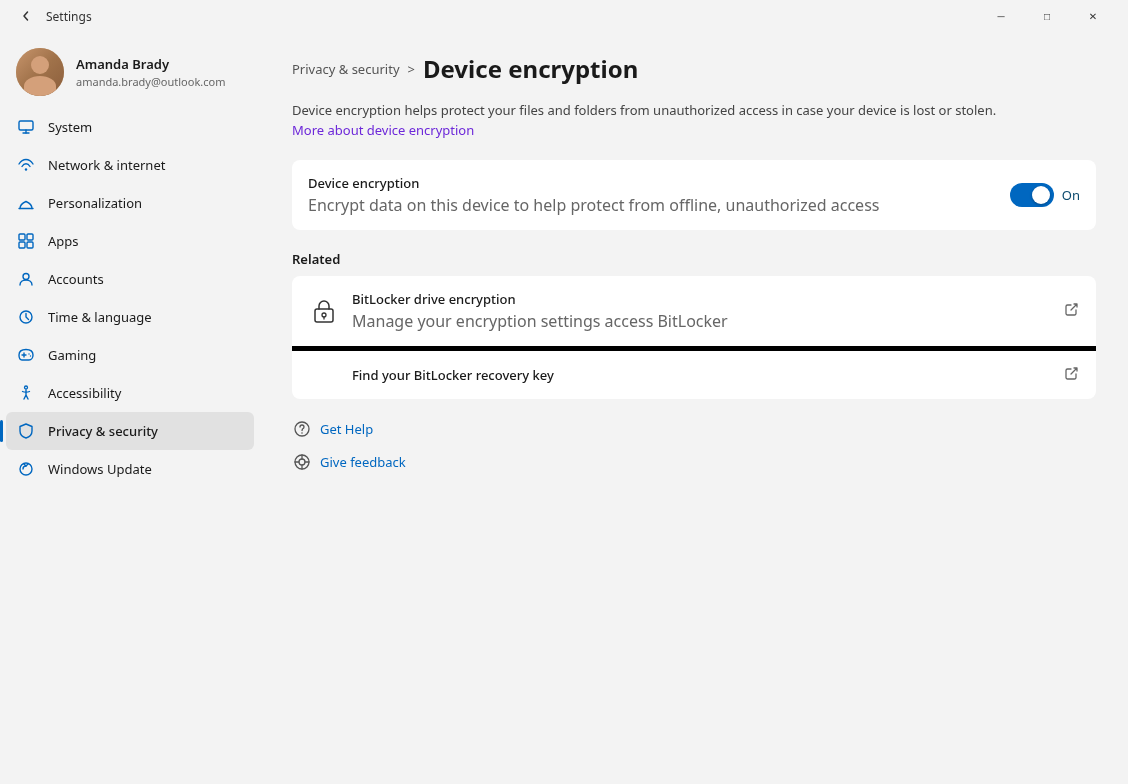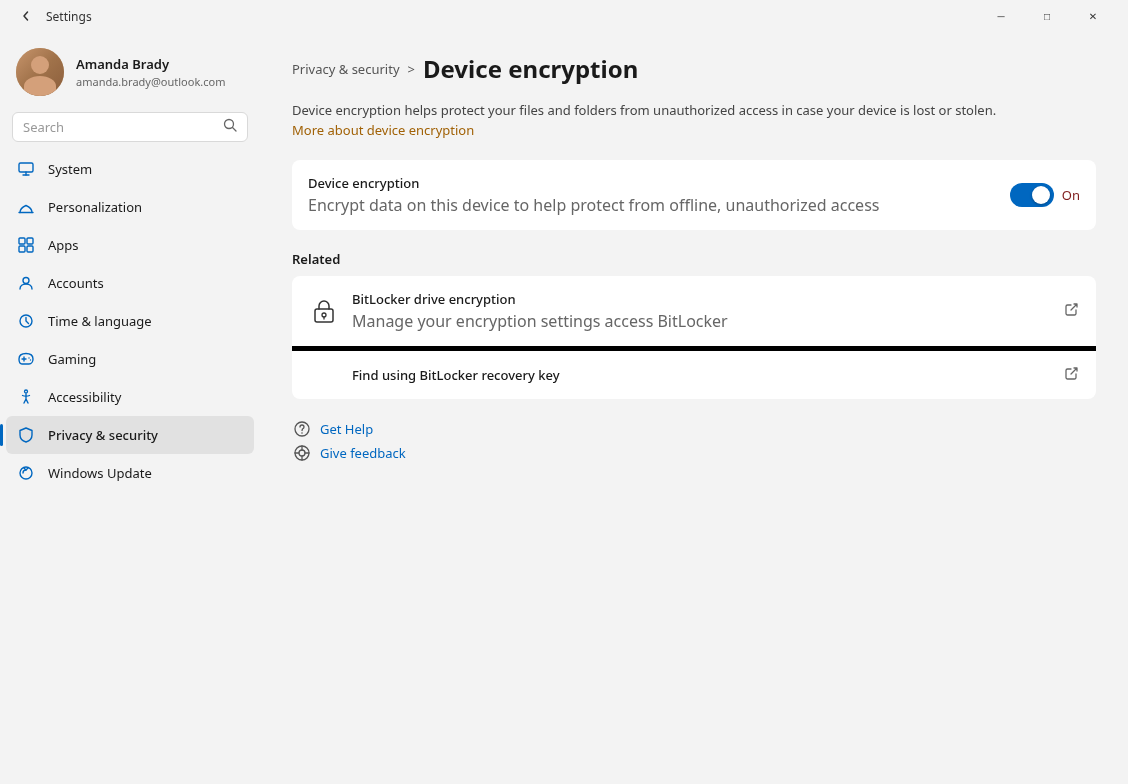--- a/index.html
+++ b/index.html
@@ -210,21 +210,21 @@
     }
 
     .page-description {
       font-size: 13px;
       color: #444;
       margin-bottom: 20px;
       line-height: 1.5;
       max-width: 720px;
     }
     .page-description a {
-      color: #a16207;
+      color: #6d28d9;
       text-decoration: none;
     }
 
     
     .settings-card {
       background: white;
       border-radius: 8px;
       margin-bottom: 4px;
       overflow: hidden;
     }
@@ -272,39 +272,39 @@
     .toggle-thumb {
       position: absolute;
       top: 3px;
       right: 4px;
       width: 18px;
       height: 18px;
       border-radius: 50%;
       background: white;
       box-shadow: 0 1px 3px rgba(0,0,0,0.3);
     }
-    .toggle-label { font-size: 13px; color: #7f1d1d; }
+    .toggle-label { font-size: 13px; color: #0c4a6e; }
 
     
     .ext-link-icon { color: #666; font-size: 14px; }
 
     
     .section-title {
       font-size: 13px;
       font-weight: 600;
       color: #1a1a1a;
       margin: 20px 0 8px 0;
     }
 
     
     .help-links {
       margin-top: 20px;
       display: flex;
       flex-direction: column;
-      gap: 4px;
+      gap: 13px;
     }
     .help-link {
       display: flex;
       align-items: center;
       gap: 8px;
       font-size: 13px;
       color: #0067c0;
       cursor: pointer;
       text-decoration: none;
     }
@@ -341,48 +341,49 @@
     <div class="user-profile">
       <div class="avatar">
         <div class="avatar-img"></div>
       </div>
       <div class="user-info">
         <div class="user-name">Amanda Brady</div>
         <div class="user-email">amanda.brady@outlook.com</div>
       </div>
     </div>
 
-    <div class="search-container">
-      <div class="search-box">
-        <input class="search-input" type="text" placeholder="Search" style="">
-        <span class="search-icon-wrap">
-          <svg width="14" height="14" viewBox="0 0 14 14" fill="none">
-            <circle cx="6" cy="6" r="4.5" stroke="#666" stroke-width="1.3"></circle>
-            <line x1="9.5" y1="9.5" x2="13" y2="13" stroke="#666" stroke-width="1.3" stroke-linecap="round"></line>
-          </svg>
-        </span>
-      </div>
-    </div>
 
     <ul class="nav-list">
 
       <li class="nav-item-wrapper">
         <div class="nav-item">
           <div class="nav-icon">
             <svg viewBox="0 0 18 18" fill="none">
               <rect x="2" y="3" width="14" height="9" rx="1.5" stroke="#0067c0" stroke-width="1.4"></rect>
               <line x1="6" y1="15" x2="12" y2="15" stroke="#0067c0" stroke-width="1.4" stroke-linecap="round"></line>
               <line x1="9" y1="12" x2="9" y2="15" stroke="#0067c0" stroke-width="1.4" stroke-linecap="round"></line>
             </svg>
           </div>
           <span>System</span>
         </div>
       </li>
 
 
+      <li class="nav-item-wrapper">
+        <div class="nav-item">
+          <div class="nav-icon">
+            <svg viewBox="0 0 18 18" fill="none">
+              <path d="M2 8c1.9-3 4.1-4.5 7-4.5s5.1 1.5 7 4.5" stroke="#0067c0" stroke-width="1.4" stroke-linecap="round"></path>
+              <path d="M5 10.5c1.1-1.8 2.3-2.7 4-2.7s2.9.9 4 2.7" stroke="#0067c0" stroke-width="1.4" stroke-linecap="round"></path>
+              <circle cx="9" cy="13.5" r="1.2" fill="#0067c0"></circle>
+            </svg>
+          </div>
+          <span>Network &amp; internet</span>
+        </div>
+      </li>
 
       <li class="nav-item-wrapper">
         <div class="nav-item">
           <div class="nav-icon">
             <svg viewBox="0 0 18 18" fill="none">
               <path d="M3 14.5c0-3 1.5-5 6-7 4.5 2 6 4 6 7" stroke="#0067c0" stroke-width="1.4" stroke-linecap="round"></path>
               <path d="M2 14.5h14" stroke="#0067c0" stroke-width="1.4" stroke-linecap="round"></path>
             </svg>
           </div>
           <span>Personalization</span>
@@ -534,21 +535,21 @@
         <div class="ext-link-icon">
           <svg width="16" height="16" viewBox="0 0 16 16" fill="none">
             <path d="M10 3h3v3M13 3L7 9" stroke="#666" stroke-width="1.3" stroke-linecap="round" stroke-linejoin="round"></path>
             <path d="M7 4H3.5A1.5 1.5 0 002 5.5v7A1.5 1.5 0 003.5 14h7a1.5 1.5 0 001.5-1.5V9" stroke="#666" stroke-width="1.3" stroke-linecap="round"></path>
           </svg>
         </div>
       </div>
 
       <div class="settings-row" style="cursor:pointer;">
         <div class="settings-row-text" style="padding-left:44px;">
-          <div class="settings-row-title">Find using BitLocker recovery key</div>
+          <div class="settings-row-title">Find your BitLocker recovery key</div>
         </div>
         <div class="ext-link-icon">
           <svg width="16" height="16" viewBox="0 0 16 16" fill="none">
             <path d="M10 3h3v3M13 3L7 9" stroke="#666" stroke-width="1.3" stroke-linecap="round" stroke-linejoin="round"></path>
             <path d="M7 4H3.5A1.5 1.5 0 002 5.5v7A1.5 1.5 0 003.5 14h7a1.5 1.5 0 001.5-1.5V9" stroke="#666" stroke-width="1.3" stroke-linecap="round"></path>
           </svg>
         </div>
       </div>
 
     </div>

